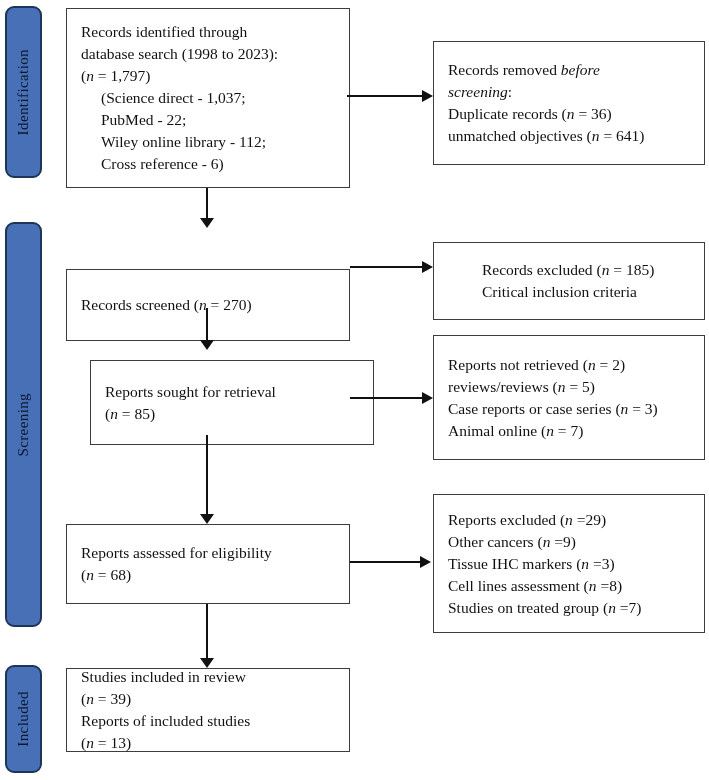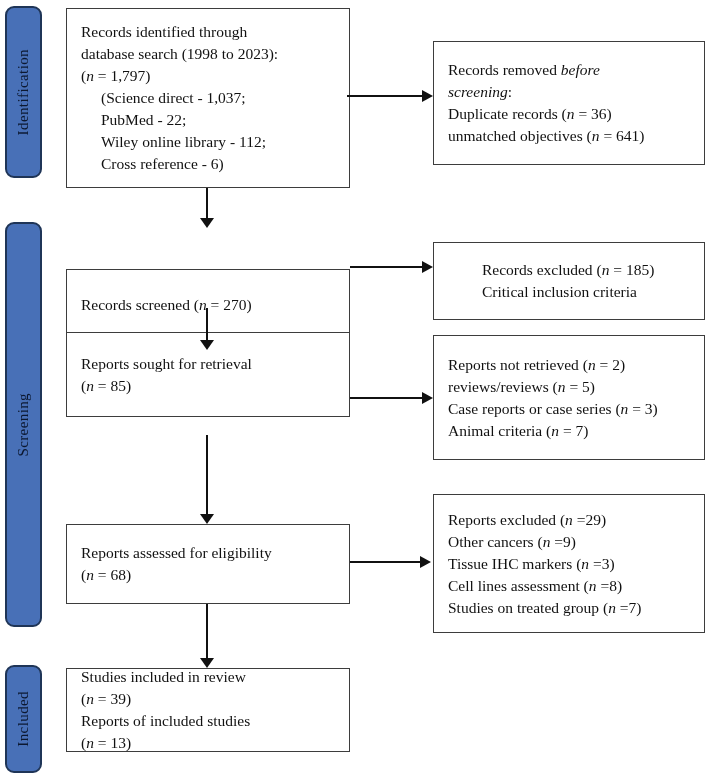--- a/index.html
+++ b/index.html
@@ -50,21 +50,21 @@
   
   #stage-identification { top:6px;  height:172px; }
   #stage-screening      { top:222px; height:405px; }
   #stage-included       { top:665px; height:108px; }
 
   .main-box  { left:66px;  width:284px; }
   .side-box  { left:433px; width:272px; }
 
   #box-identified { top:8px;   height:180px; }
   #box-screened   { top:236px; height:72px;margin-top:33px; }
-  #box-sought     { top:332px; height:85px; }
+  #box-sought     { top:360px; height:85px;margin-left:24px; }
   #box-assessed   { top:524px; height:80px; }
   #box-included   { top:668px; height:84px; }
 
   #box-removed            { top:41px;  height:124px; }
   #box-excluded-screening { top:242px; height:78px;padding-left:48px; }
   #box-not-retrieved      { top:335px; height:125px; }
   #box-excluded-elig      { top:494px; height:139px; }
 
   #arrow-h1 { left:347px; top:90px;  width:86px; height:12px; }
   #arrow-h2 { left:350px; top:261px; width:83px; height:12px; }
@@ -125,21 +125,21 @@
       <div class="line"><span>unmatched objectives (</span><span class="it">n</span><span> = 641)</span></div>
     </div>
   <div class="box side-box" id="box-excluded-screening">
       <div class="line"><span>Records excluded (</span><span class="it">n</span><span> = 185)</span></div>
       <div class="line"><span>Critical inclusion criteria</span></div>
     </div>
   <div class="box side-box" id="box-not-retrieved">
       <div class="line"><span>Reports not retrieved (</span><span class="it">n</span><span> = 2)</span></div>
       <div class="line"><span>reviews/reviews  (</span><span class="it">n</span><span> = 5)</span></div>
       <div class="line"><span>Case reports or case series (</span><span class="it">n</span><span> = 3)</span></div>
-      <div class="line"><span>Animal criteria (</span><span class="it">n</span><span> = 7)</span></div>
+      <div class="line"><span>Animal online (</span><span class="it">n</span><span> = 7)</span></div>
     </div>
   <div class="box side-box" id="box-excluded-elig">
       <div class="line"><span>Reports excluded (</span><span class="it">n</span><span> =29)</span></div>
       <div class="line"><span>Other cancers (</span><span class="it">n</span><span> =9)</span></div>
       <div class="line"><span>Tissue IHC markers (</span><span class="it">n</span><span> =3)</span></div>
       <div class="line"><span>Cell lines assessment (</span><span class="it">n</span><span> =8)</span></div>
       <div class="line"><span>Studies on treated group (</span><span class="it">n</span><span> =7)</span></div>
     </div>
 
   <div class="arrow arrow-h" id="arrow-h1">

